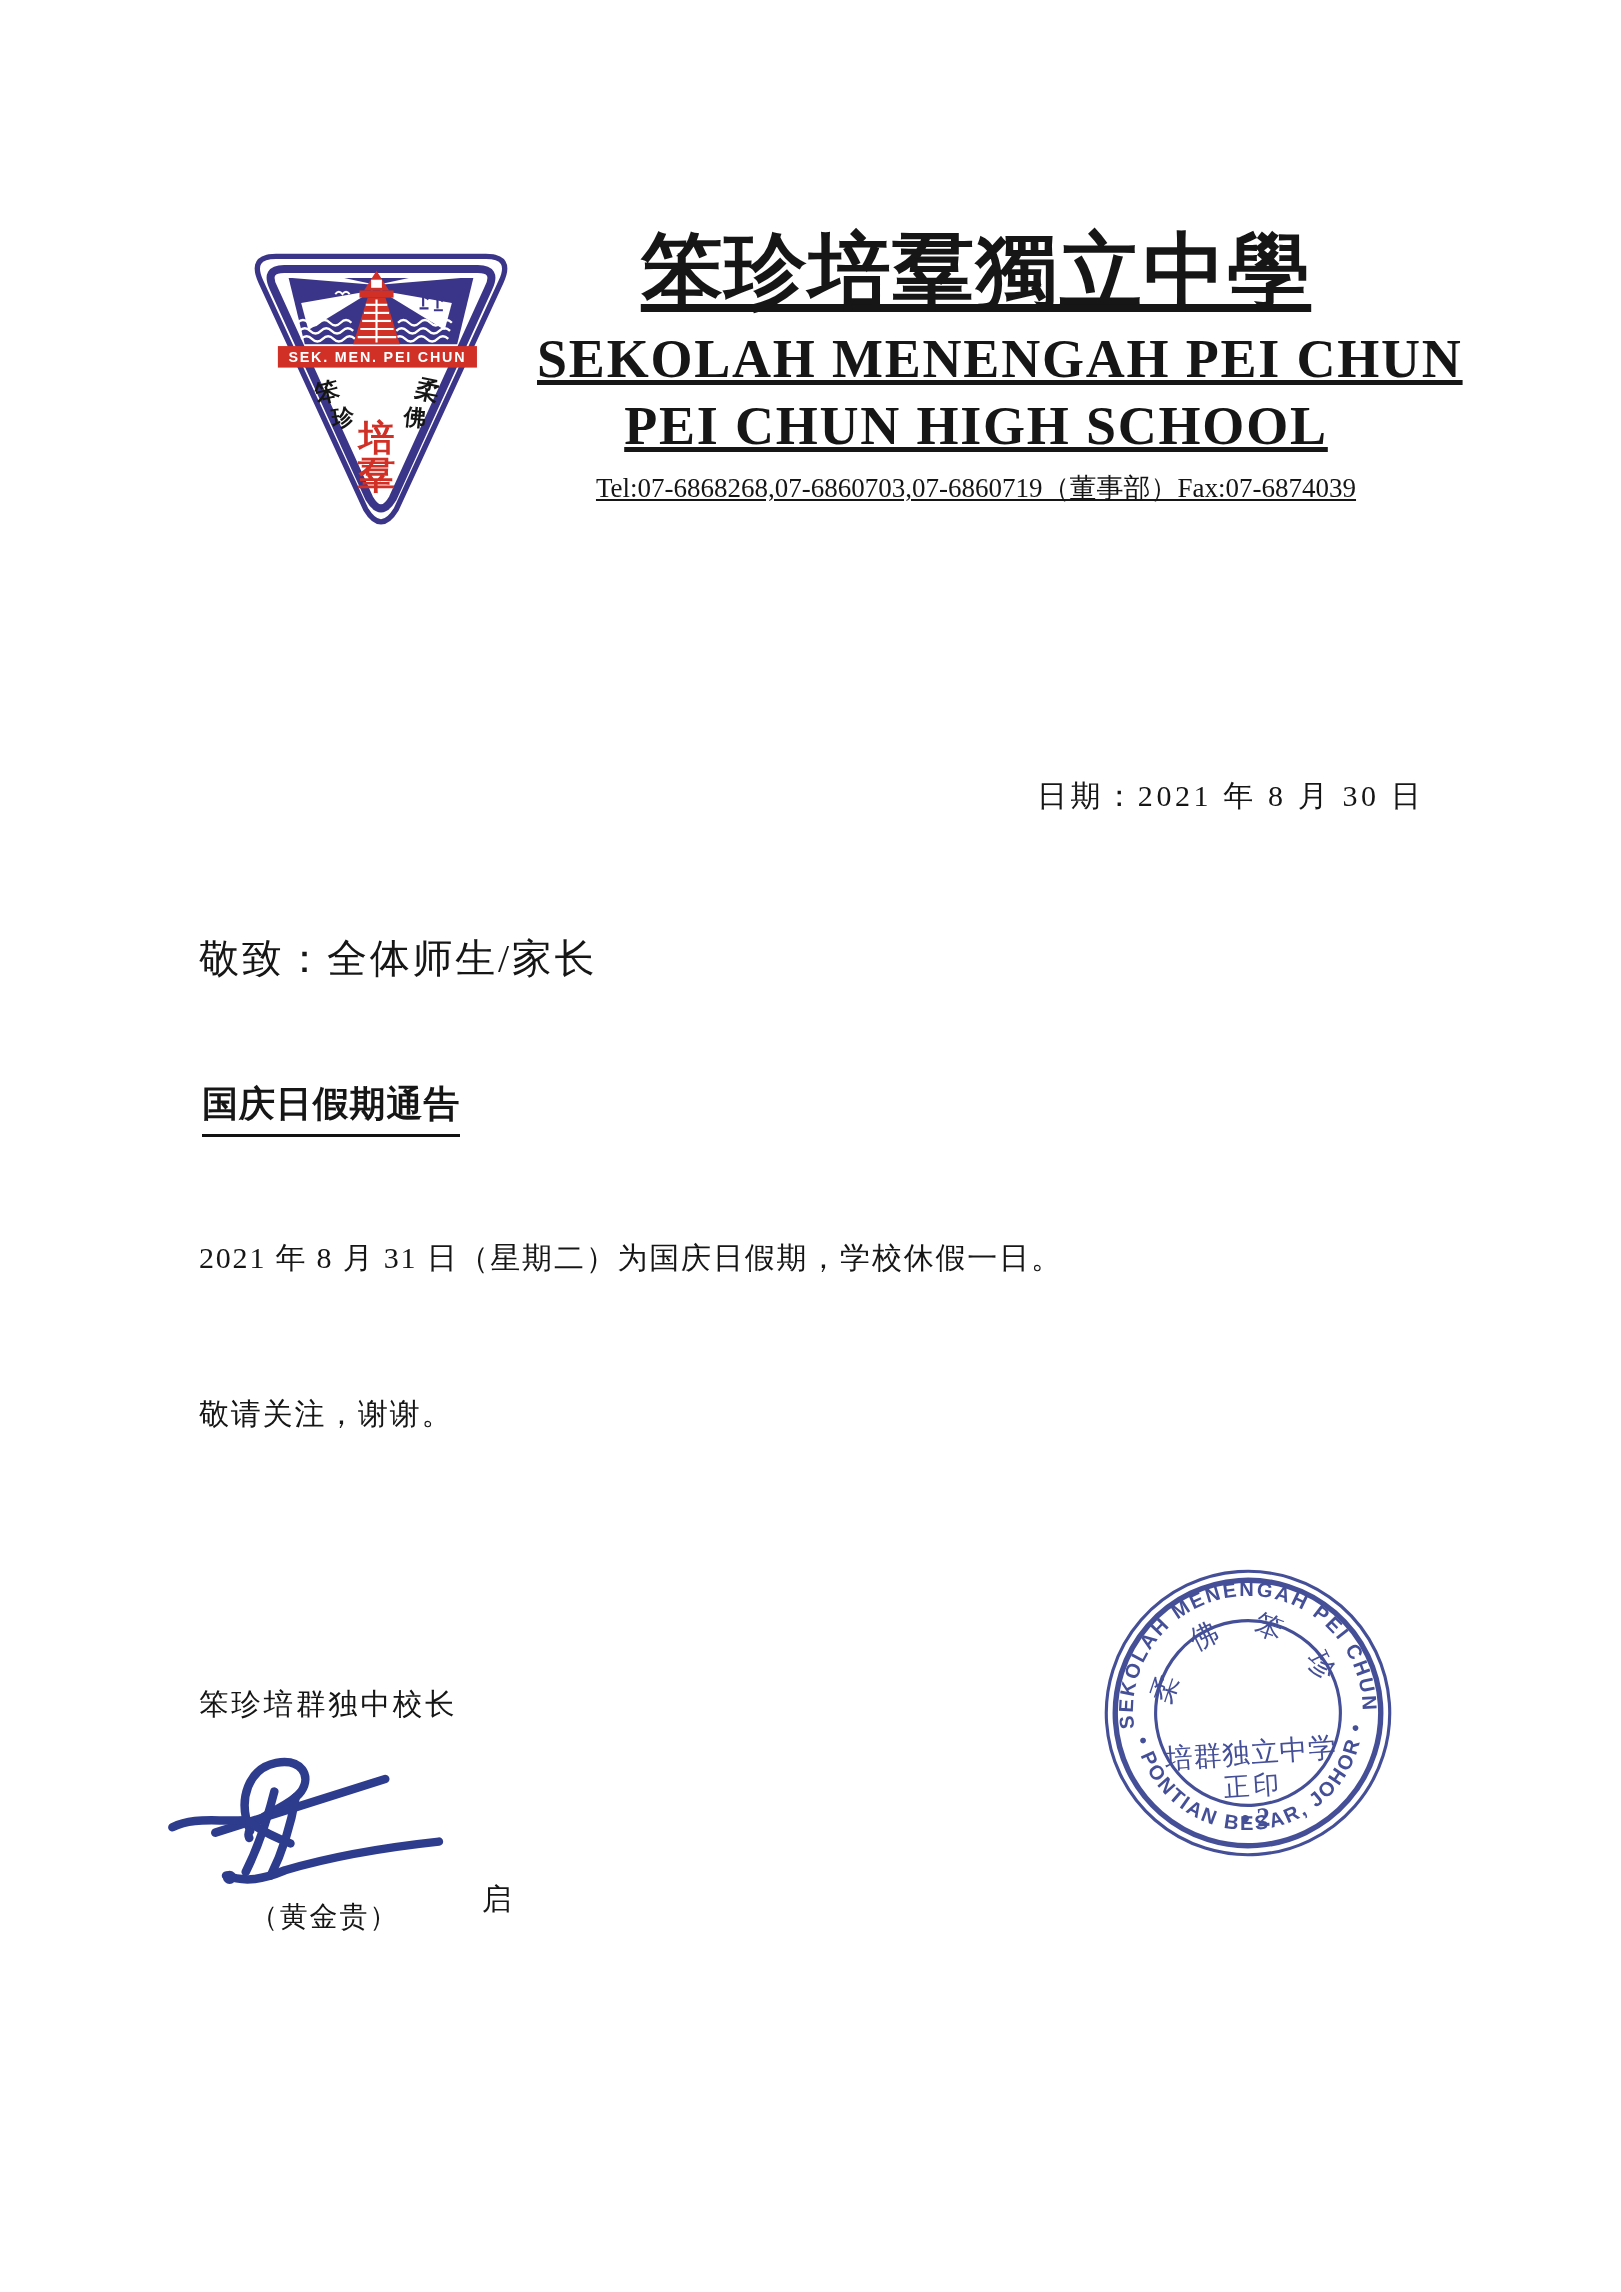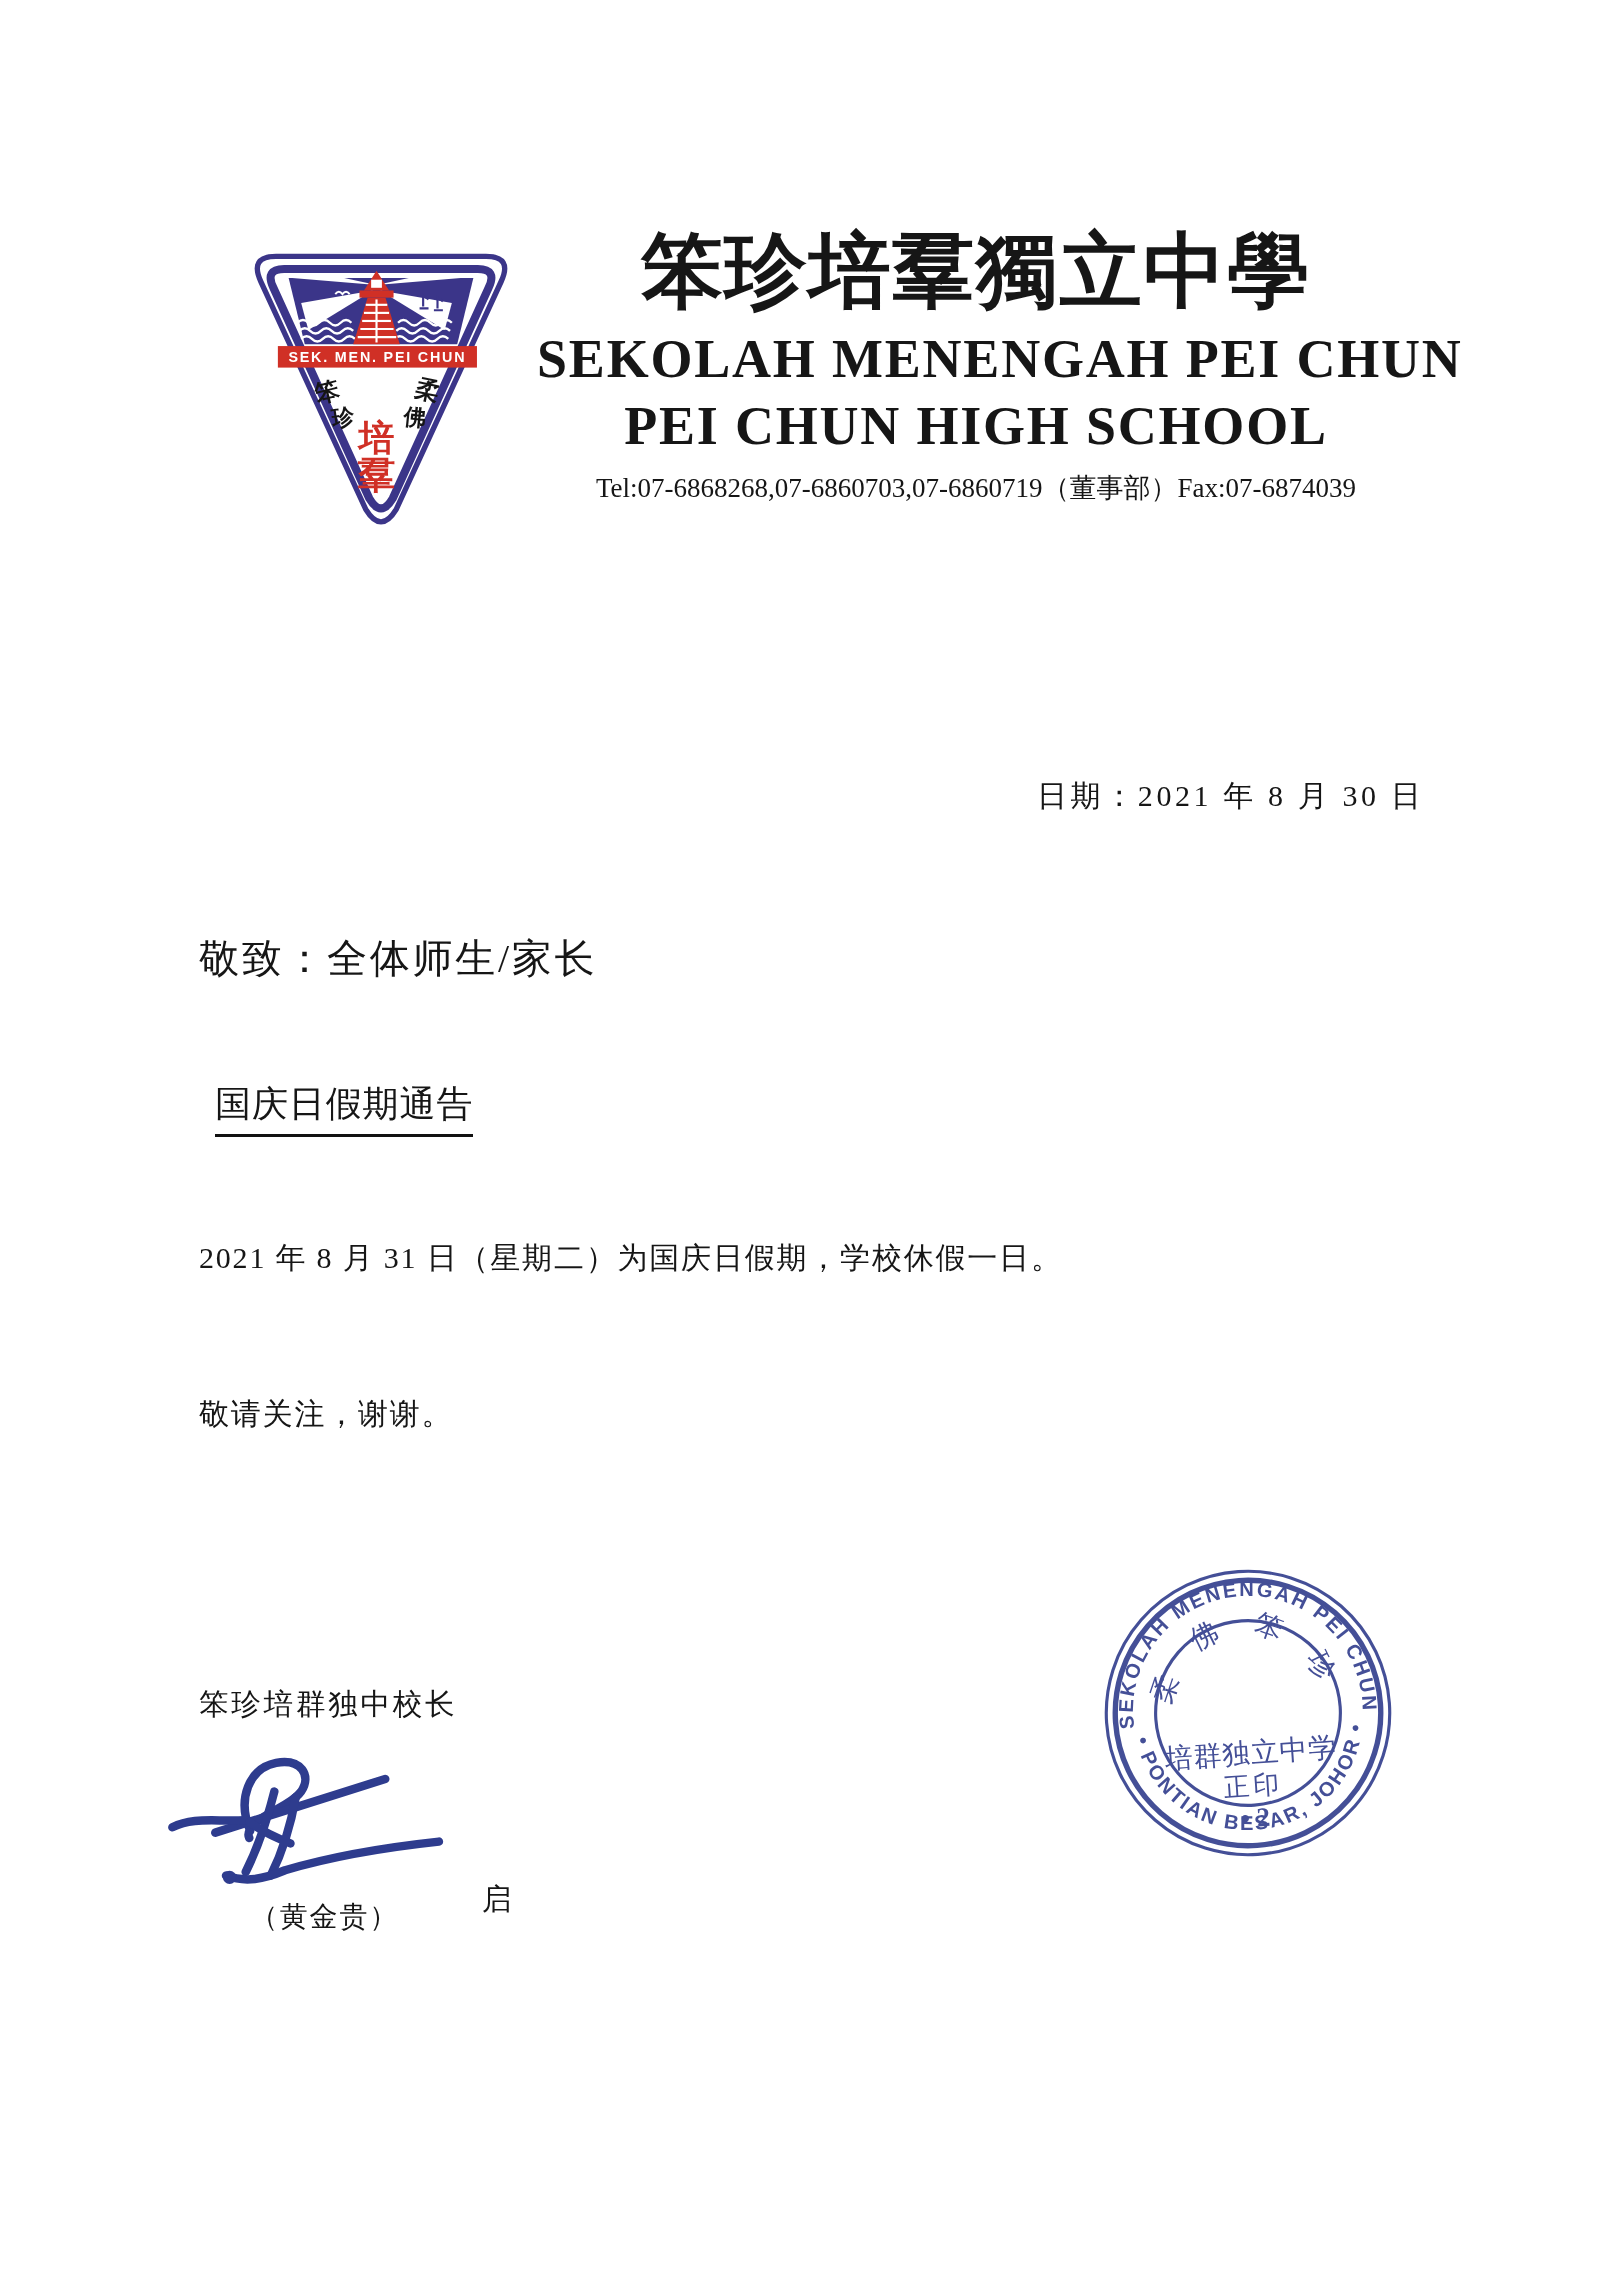--- a/index.html
+++ b/index.html
@@ -7,39 +7,39 @@
     position:relative;
     width:1622px;height:2293px;
     background:#ffffff;
     font-family:"Liberation Serif","DejaVu Serif",serif;
     color:#161616;
     overflow:hidden;
   }
   .abs{position:absolute;}
   
   .logo-wrap{left:242px;top:251px;width:278px;height:287px;}
-  .header-text{left:537px;top:229px;width:878px;text-align:center;}
+  .header-text{left:537px;top:229px;width:878px;text-align:center;text-decoration:underline;}
   .calligraphy{
     font-size:82px;line-height:1.05;font-weight:bold;
     letter-spacing:1.8px;white-space:nowrap;
   }
   .school-my{
     margin-top:12.5px;font-size:54px;font-weight:bold;
     letter-spacing:1.8px;white-space:nowrap;
   }
   .school-en{
     margin-top:5.4px;font-size:54px;font-weight:bold;
     letter-spacing:1.8px;white-space:nowrap;
   }
   .addr{margin-top:12.5px;font-size:27px;line-height:1.42;white-space:nowrap;}
   .addr div{white-space:nowrap;}
   
   .date-line{left:1037px;top:776px;font-size:30px;letter-spacing:3.6px;white-space:nowrap;text-align:right;}
   .salutation{left:199px;top:931px;font-size:40px;letter-spacing:2.7px;white-space:nowrap;}
-  .subject{left:215px;top:1080px;font-size:36px;font-weight:normal;white-space:nowrap;}
+  .subject{left:202px;top:1080px;font-size:36px;font-weight:bold;white-space:nowrap;}
   .subject span{display:inline-block;border-bottom:3.6px solid #111;padding-bottom:4.5px;letter-spacing:0.9px;}
   .body-line{left:199px;top:1238px;font-size:30px;letter-spacing:1.8px;white-space:nowrap;}
   .closing{left:199px;top:1394px;font-size:30px;letter-spacing:1.8px;white-space:nowrap;}
   .signer-title{left:199px;top:1684px;font-size:29.6px;letter-spacing:2.7px;white-space:nowrap;}
   .sig-wrap{left:163px;top:1745px;width:296px;height:161px;}
   .signer-suffix{left:482px;top:1879px;font-size:29.6px;}
   .signer-name{left:202px;top:1898px;font-size:28px;letter-spacing:1.8px;white-space:nowrap;margin-left:48px;}
   .seal-wrap{left:1100px;top:1565px;width:296px;height:296px;opacity:.92;}
   svg text{font-family:"Liberation Sans","DejaVu Sans",sans-serif;}
   svg text.serifed{font-family:"Liberation Serif","DejaVu Serif",serif;}

